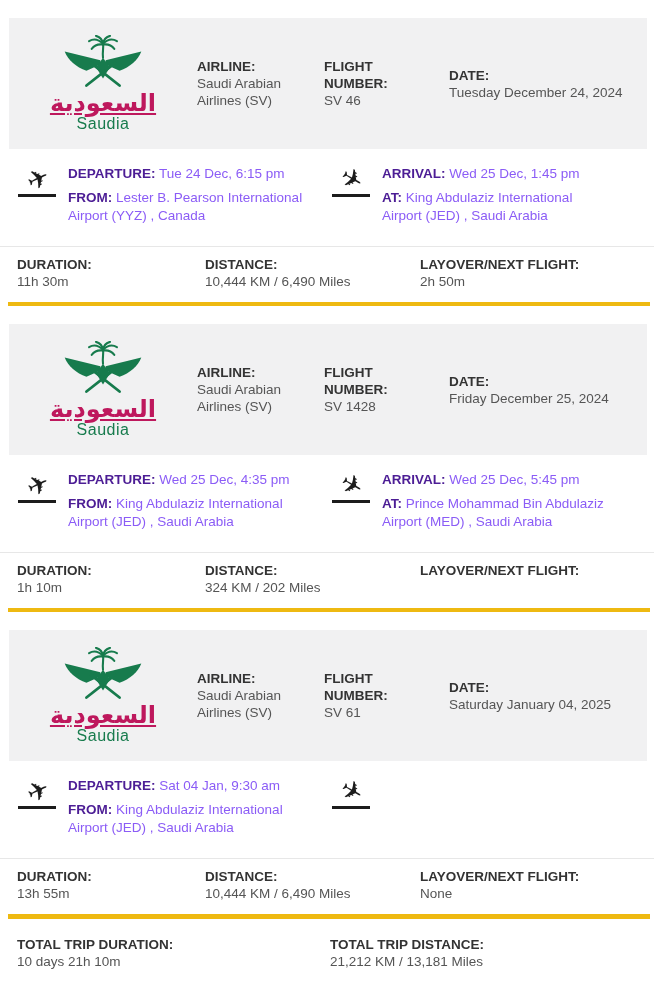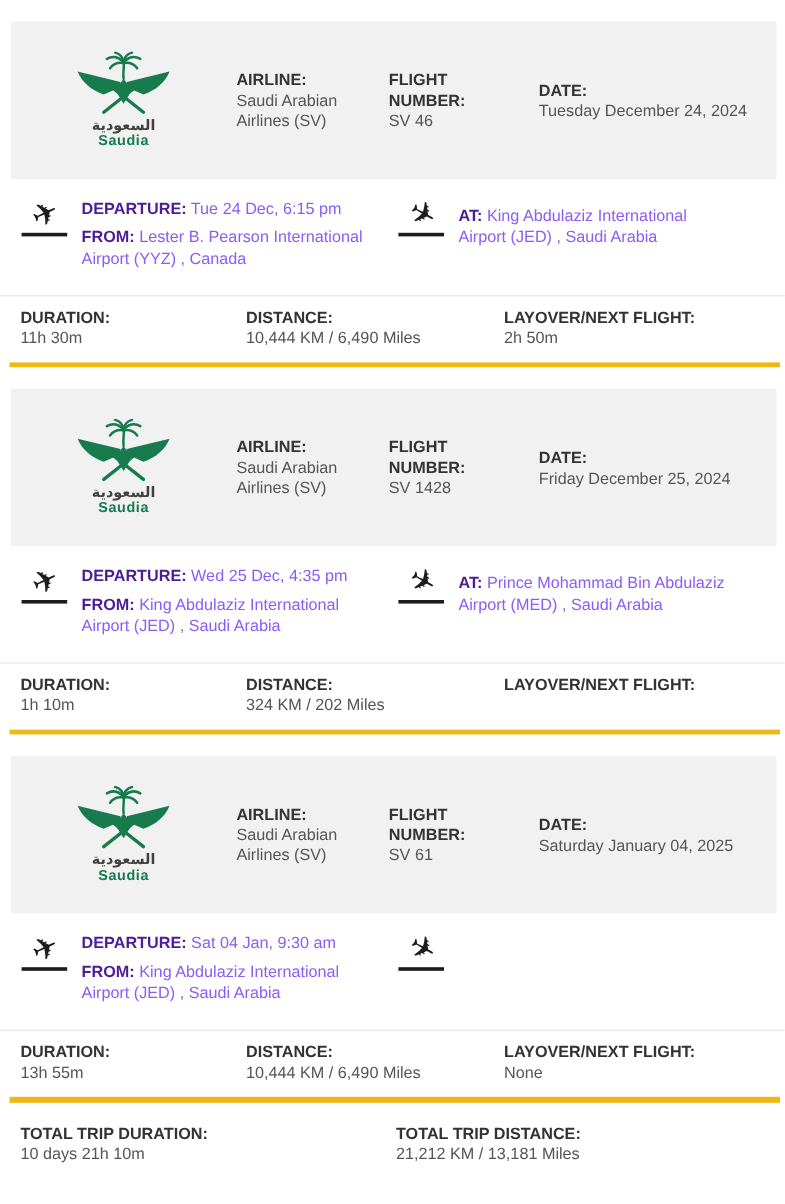--- a/index.html
+++ b/index.html
@@ -19,22 +19,22 @@
     background: #F1F1F2;
     margin: 0 7px 0 9px;
     display: grid;
     grid-template-columns: 188px 127px 125px 1fr;
     align-items: center;
     min-height: 131px;
     padding: 10px 0;
   }
   .logo-cell { display: flex; flex-direction: column; align-items: center; justify-content: center; }
   .logo-mark { display: block; }
-  .logo-arabic { color: #404040; font-size: 12px; font-weight: bold; line-height: 1.05; margin-top: 1px; }
-  .logo-latin  { color: #177B4D; font-size: 12px; font-weight: bold; letter-spacing: .5px; line-height: 1.1; }
+  .logo-arabic { color: #be185d; font-size: 24px; font-weight: bold; line-height: 1.05; margin-top: 1px; text-decoration: underline; }
+  .logo-latin  { color: #177B4D; font-size: 16px; font-weight: normal; letter-spacing: .5px; line-height: 1.1; }
 
   .hcell { padding-right: 14px; }
   .hlabel { font-weight: bold; color: #333333; line-height: 17px; }
   .hvalue { color: #555555; line-height: 17px; }
 
   
   .route-row {
     display: grid;
     grid-template-columns: 314px 1fr;
     padding: 16px 0 0 18px;
@@ -140,20 +140,21 @@
             <span class="route-line"><b class="lbl">DEPARTURE:</b> <span class="val">Tue 24 Dec, 6:15 pm</span></span>
             <span class="route-sub"><b class="lbl">FROM:</b> <span class="val">Lester B. Pearson International Airport (YYZ) , Canada</span></span>
           </div>
         </div>
         <div class="route-col arr">
           <div class="plane-wrap">
             <span class="plane-glyph landing">✈</span>
             <div class="plane-underline"></div>
           </div>
           <div class="route-text">
+            <span class="route-line"><b class="lbl">ARRIVAL:</b> <span class="val">Wed 25 Dec, 1:45 pm</span></span>
             <span class="route-sub"><b class="lbl">AT:</b> <span class="val">King Abdulaziz International Airport (JED) , Saudi Arabia</span></span>
           </div>
         </div>
       </div>
 
       <div class="divider"></div>
 
       <div class="stats-row">
         <div class="scell">
           <div class="hlabel">DURATION:</div>
@@ -227,20 +228,21 @@
             <span class="route-line"><b class="lbl">DEPARTURE:</b> <span class="val">Wed 25 Dec, 4:35 pm</span></span>
             <span class="route-sub"><b class="lbl">FROM:</b> <span class="val">King Abdulaziz International Airport (JED) , Saudi Arabia</span></span>
           </div>
         </div>
         <div class="route-col arr">
           <div class="plane-wrap">
             <span class="plane-glyph landing">✈</span>
             <div class="plane-underline"></div>
           </div>
           <div class="route-text">
+            <span class="route-line"><b class="lbl">ARRIVAL:</b> <span class="val">Wed 25 Dec, 5:45 pm</span></span>
             <span class="route-sub"><b class="lbl">AT:</b> <span class="val">Prince Mohammad Bin Abdulaziz Airport (MED) , Saudi Arabia</span></span>
           </div>
         </div>
       </div>
 
       <div class="divider"></div>
 
       <div class="stats-row">
         <div class="scell">
           <div class="hlabel">DURATION:</div>

